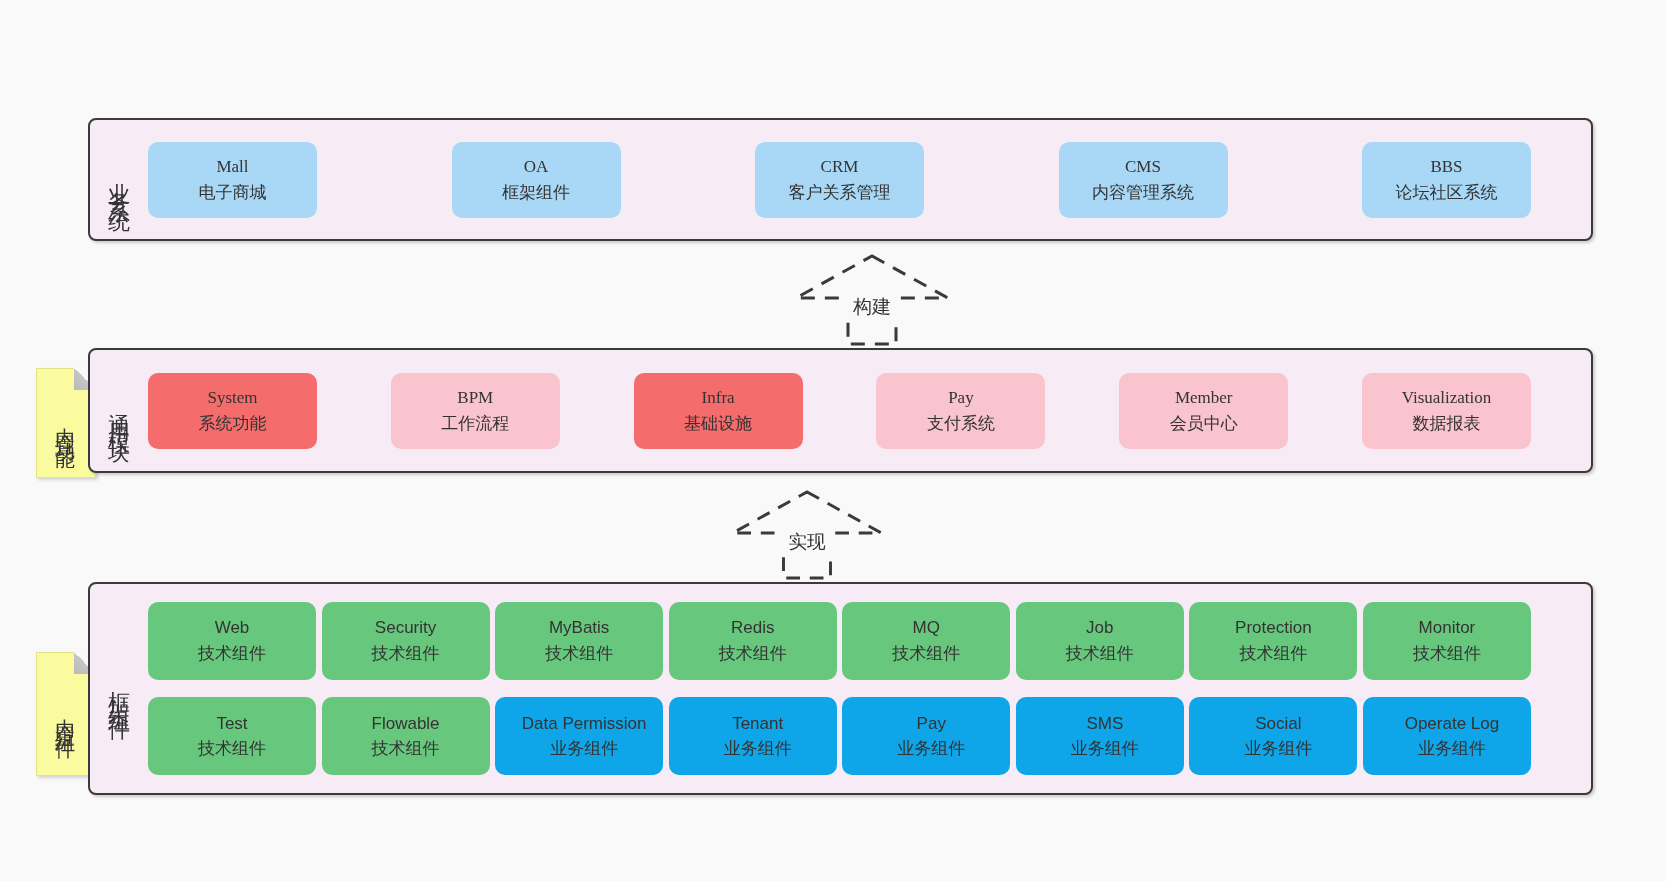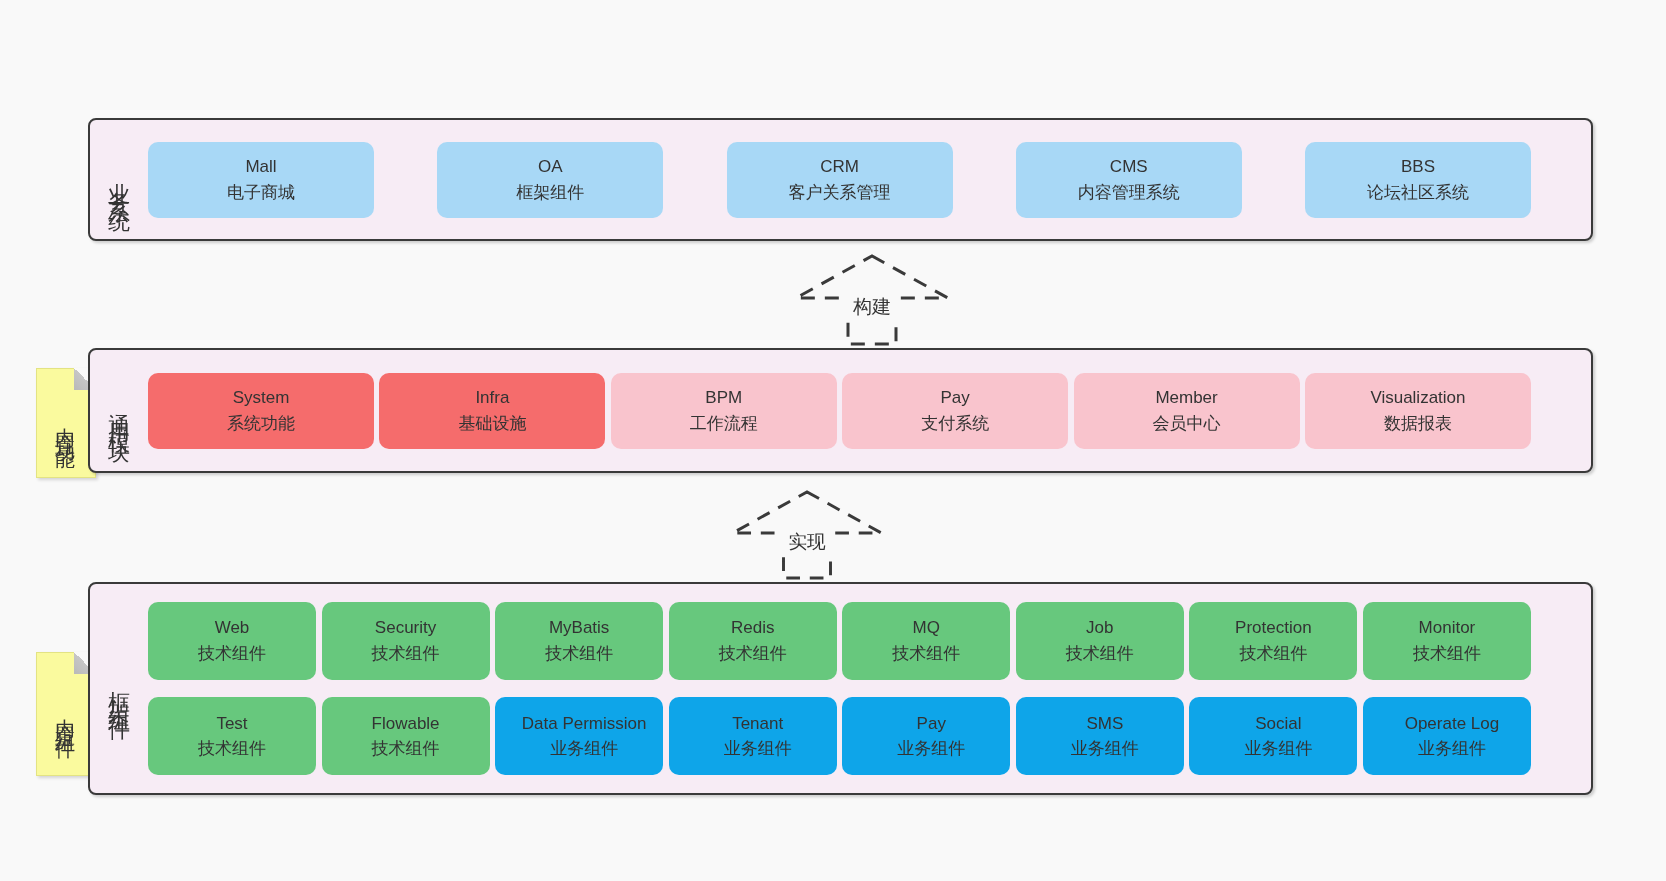--- a/index.html
+++ b/index.html
@@ -29,21 +29,21 @@
     justify-content:space-evenly; padding-right:60px;
   }
   .band-row { display:flex; justify-content:space-between; align-items:center; }
 
   
   .box {
     border-radius:10px; display:flex; flex-direction:column;
     align-items:center; justify-content:center; text-align:center;
     font-size:17px; line-height:1.5; color:#333;
   }
-  .box-lg { width:226px; height:76px; }
+  .box-lg { width:169px; height:76px;font-family:Liberation Serif, serif; }
   .box-sm { width:168px; height:78px; }
   .c-blue       { background:#a8d8f6; }
   .c-red        { background:#f56c6c; }
   .c-pink       { background:#f9c4cd; }
   .c-green      { background:#67c87d; }
   .c-lightgreen { background:#0ea5e9;padding-left:10px; }
 
   
   .note {
     position:absolute; left:36px; width:60px; background:#fafa9e;
@@ -122,27 +122,27 @@
   </div>
 
   <div class="band band-middle">
     <div class="band-label">通用模块</div>
     <div class="band-body">
       <div class="band-row">
         <div class="box box-lg c-red">
           <span>System</span>
           <span>系统功能</span>
         </div>
+        <div class="box box-lg c-pink">
+          <span>BPM</span>
+          <span>工作流程</span>
+        </div>
         <div class="box box-lg c-red">
           <span>Infra</span>
           <span>基础设施</span>
-        </div>
-        <div class="box box-lg c-pink">
-          <span>BPM</span>
-          <span>工作流程</span>
         </div>
         <div class="box box-lg c-pink">
           <span>Pay</span>
           <span>支付系统</span>
         </div>
         <div class="box box-lg c-pink">
           <span>Member</span>
           <span>会员中心</span>
         </div>
         <div class="box box-lg c-pink">

